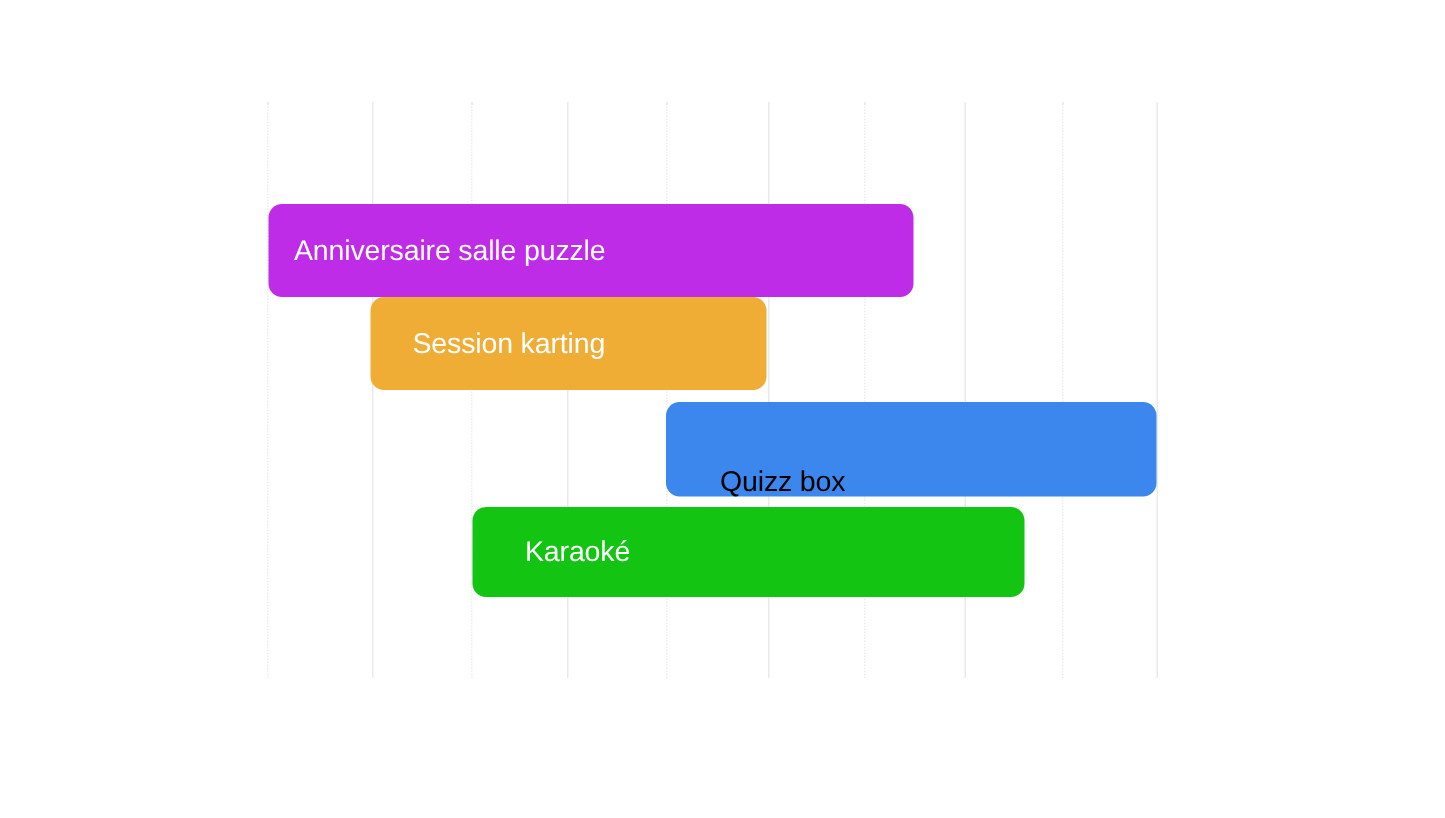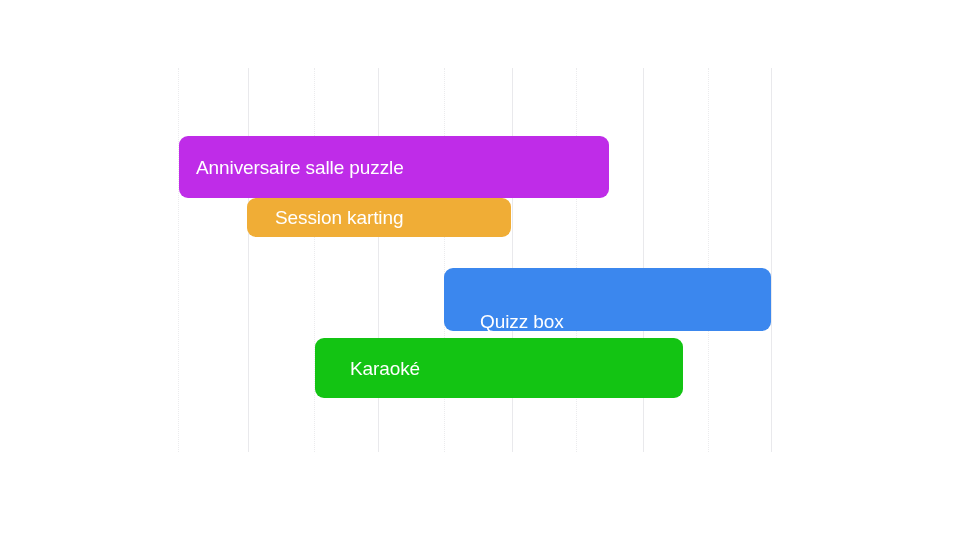--- a/index.html
+++ b/index.html
@@ -81,25 +81,25 @@
         <div class="gridline dotted" style="left: 576px; top: 68px; height: 384px;"></div>
         <div class="gridline solid" style="left: 643px; top: 68px; height: 384px;"></div>
         <div class="gridline dotted" style="left: 708px; top: 68px; height: 384px;"></div>
         <div class="gridline solid" style="left: 771px; top: 68px; height: 384px;"></div>
       </div>
 
     <div id="bars-layer">
         <div class="task-bar" style="left: 179px; top: 126px; width: 430px; height: 62px; background: rgb(191, 44, 232); padding-left: 17px; margin-top: 10px;">
           <span class="task-bar-label" style="color: rgb(255, 255, 255);">Anniversaire salle puzzle</span>
         </div>
-        <div class="task-bar" style="left: 247px; top: 198px; width: 264px; height: 39px; background: rgb(240, 173, 54); padding-left: 28px;">
+        <div class="task-bar" style="left: 247px; top: 198px; width: 264px; height: 62px; background: rgb(240, 173, 54); padding-left: 28px;">
           <span class="task-bar-label" style="color: rgb(255, 255, 255);">Session karting</span>
         </div>
         <div class="task-bar" style="left: 444px; top: 268px; width: 327px; height: 63px; background: rgb(59, 135, 238); padding-left: 36px;">
-          <span class="task-bar-label" style="color: #ffffff; margin-top: 44px;">Quizz box</span>
+          <span class="task-bar-label" style="color: #000000; margin-top: 44px;">Quizz box</span>
         </div>
         <div class="task-bar" style="left: 315px; top: 338px; width: 368px; height: 60px; background: rgb(19, 196, 19); padding-left: 35px;">
           <span class="task-bar-label" style="color: rgb(255, 255, 255);">Karaoké</span>
         </div>
       </div>
 
   </div>
 
 </div>
 

